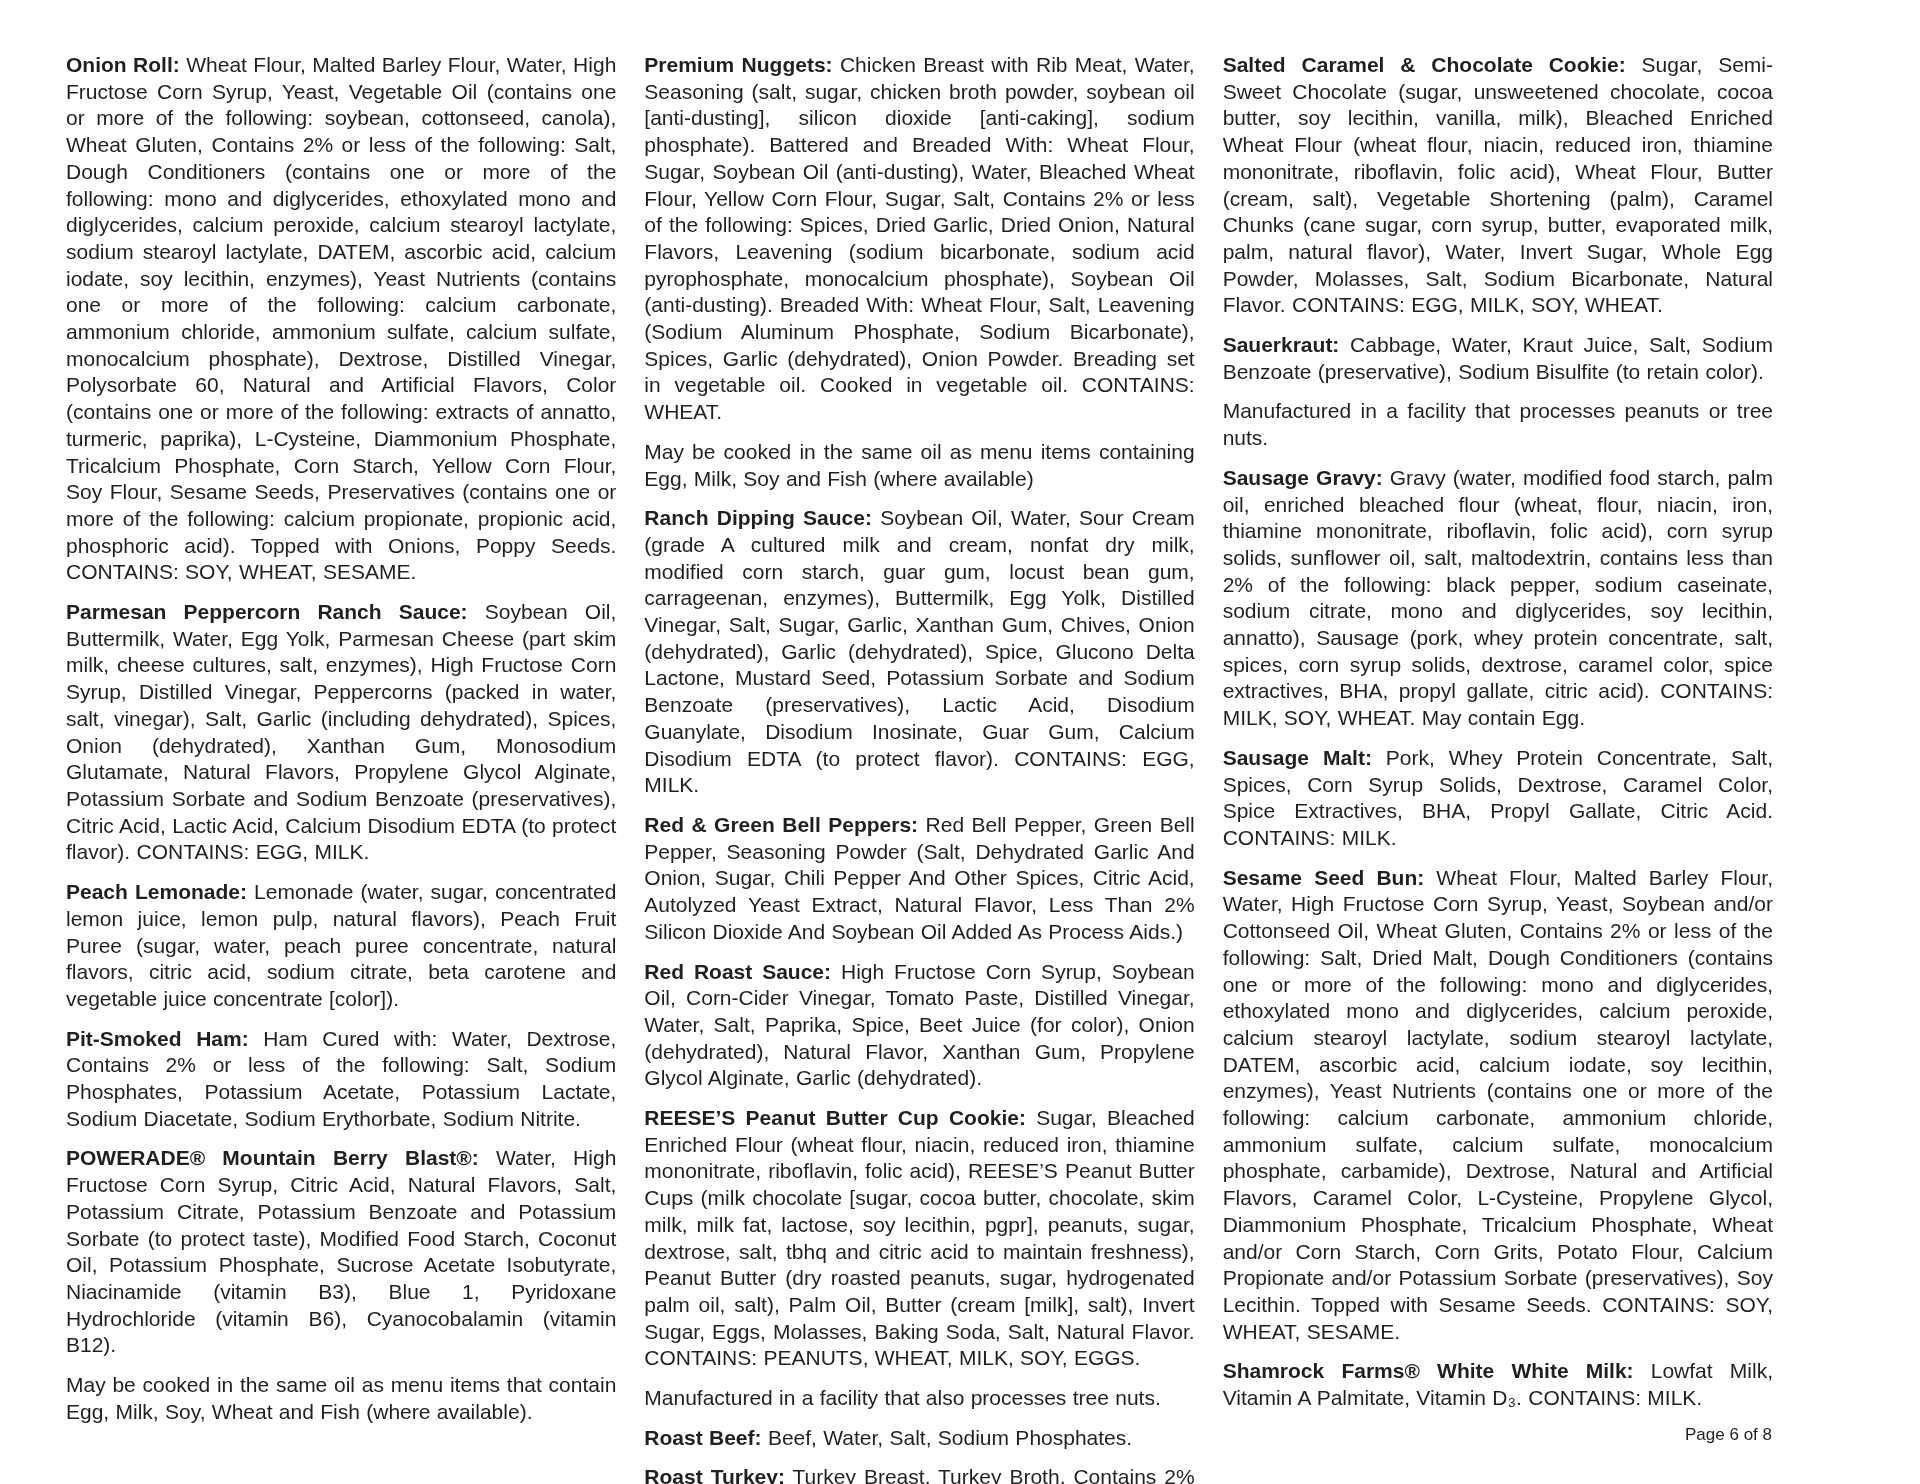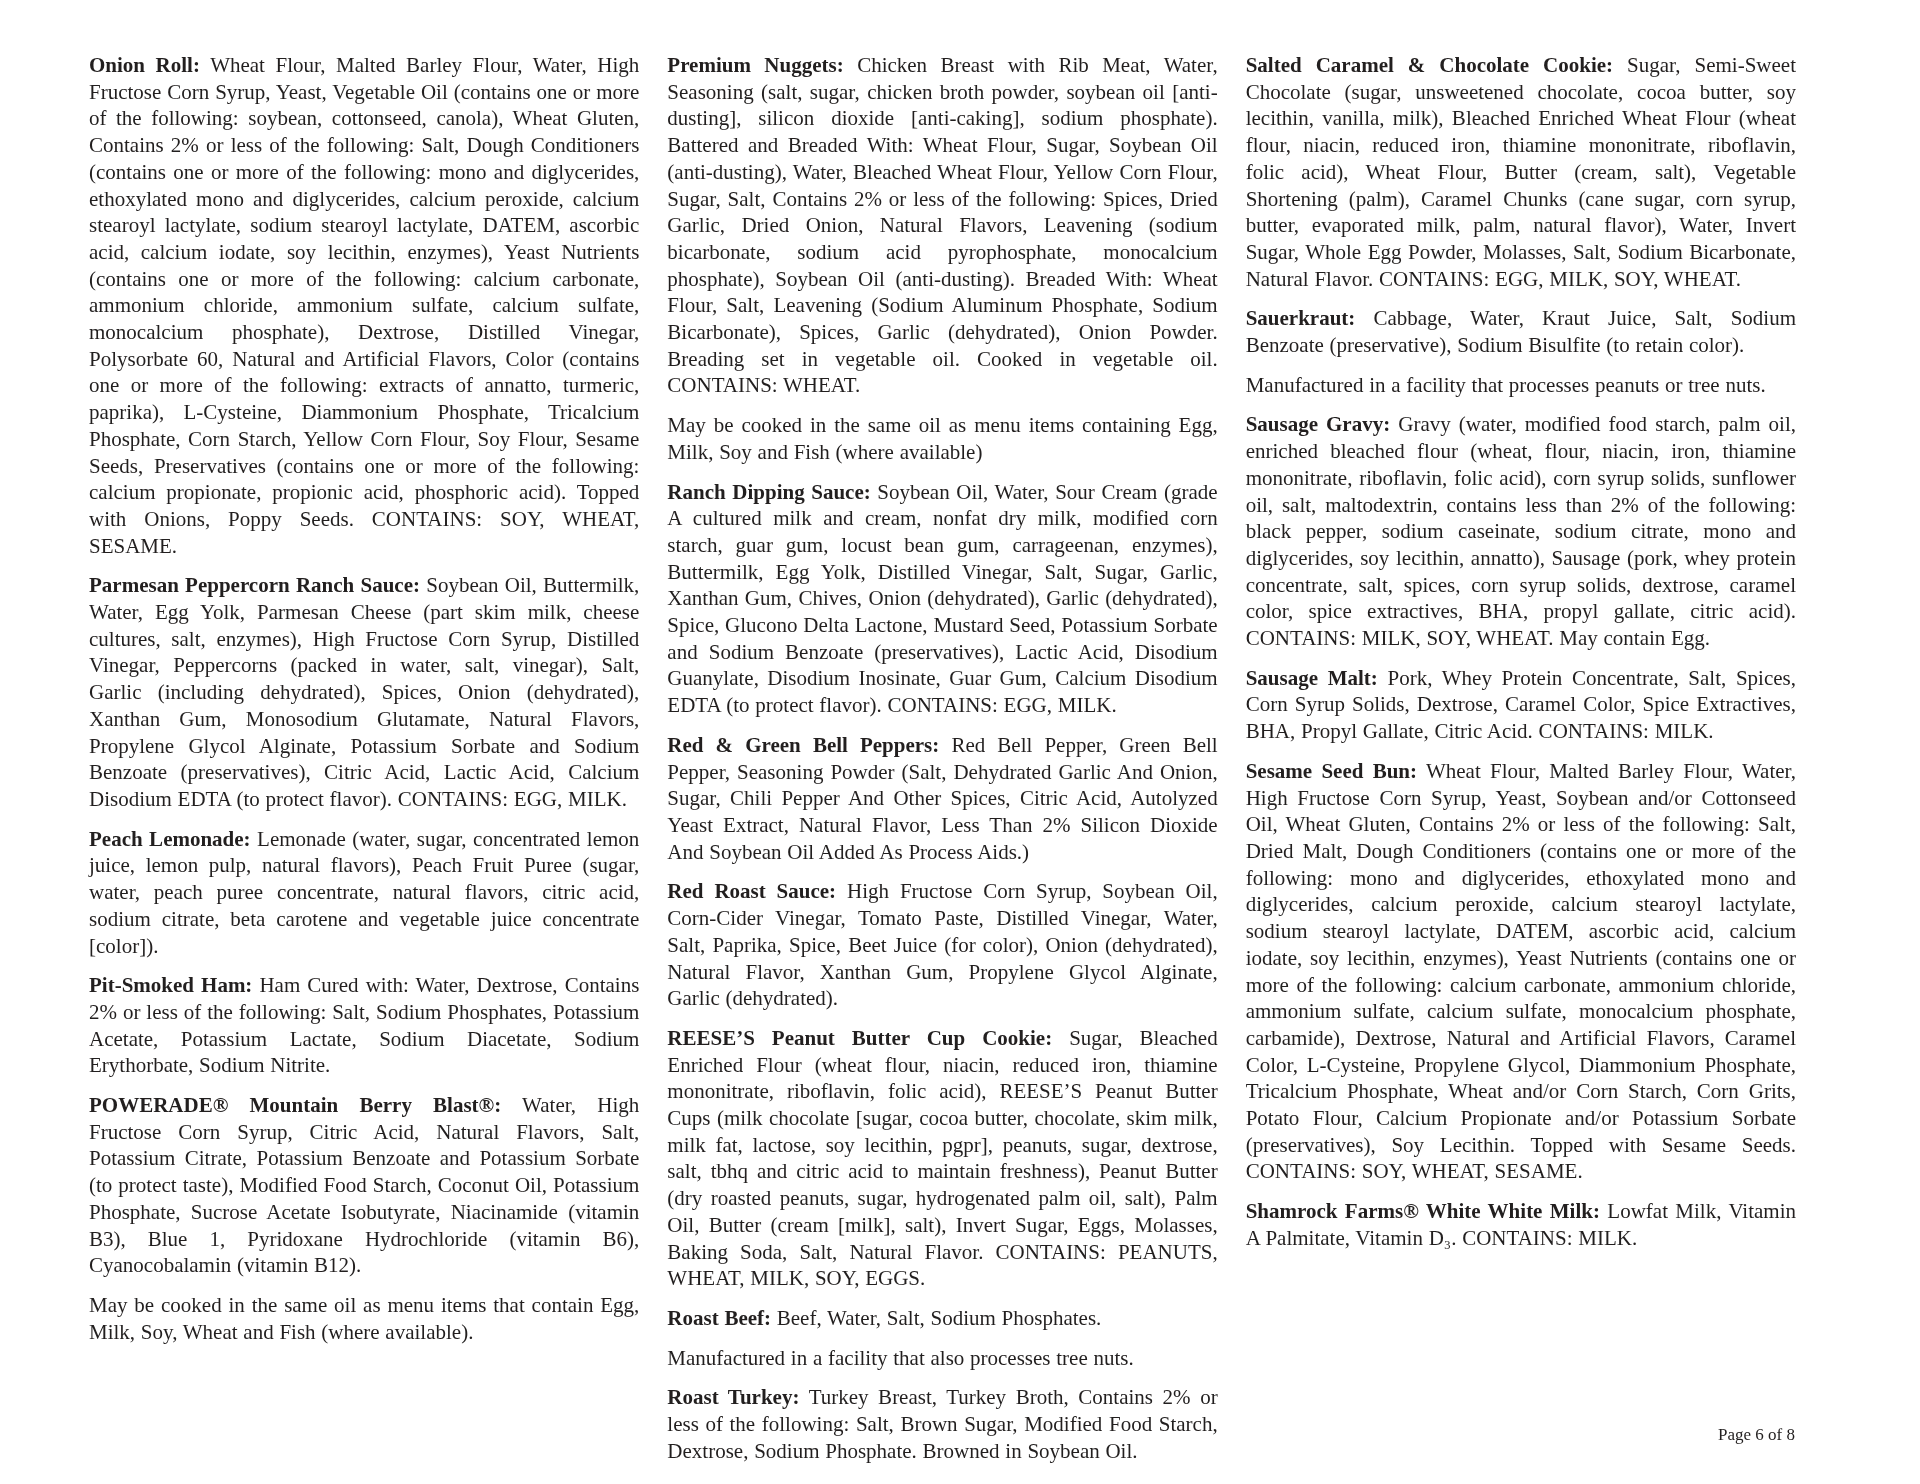--- a/index.html
+++ b/index.html
@@ -2,24 +2,23 @@
 <html><head>
 <meta charset="utf-8">
 <style>
   * { box-sizing: border-box; }
   html, body { margin: 0; padding: 0; background: #ffffff; }
   .page {
     position: relative;
     width: 1836px;
     height: 1484px;
     background: #ffffff;
-    font-family: Liberation Serif, serif;
+    font-family: Liberation Sans, sans-serif;
     color: #221f1f;
     overflow: hidden;
-    margin-left: 23px;
   }
   .columns {
     display: flex;
     gap: 28px;
     padding: 52px 63px 0 66px;
   }
   .column {
     flex: 1 1 0;
     min-width: 0;
   }
@@ -55,22 +54,22 @@
         <p><b>POWERADE® Mountain Berry Blast®:</b> <span>Water, High Fructose Corn Syrup, Citric Acid, Natural Flavors, Salt, Potassium Citrate, Potassium Benzoate and Potassium Sorbate (to protect taste), Modified Food Starch, Coconut Oil, Potassium Phosphate, Sucrose Acetate Isobutyrate, Niacinamide (vitamin B3), Blue 1, Pyridoxane Hydrochloride (vitamin B6), Cyanocobalamin (vitamin B12).</span></p>
         <p><span>May be cooked in the same oil as menu items that contain Egg, Milk, Soy, Wheat and Fish (where available).</span></p>
       </div>
     <div class="column">
         <p><b>Premium Nuggets:</b> <span>Chicken Breast with Rib Meat, Water, Seasoning (salt, sugar, chicken broth powder, soybean oil [anti-dusting], silicon dioxide [anti-caking], sodium phosphate). Battered and Breaded With: Wheat Flour, Sugar, Soybean Oil (anti-dusting), Water, Bleached Wheat Flour, Yellow Corn Flour, Sugar, Salt, Contains 2% or less of the following: Spices, Dried Garlic, Dried Onion, Natural Flavors, Leavening (sodium bicarbonate, sodium acid pyrophosphate, monocalcium phosphate), Soybean Oil (anti-dusting). Breaded With: Wheat Flour, Salt, Leavening (Sodium Aluminum Phosphate, Sodium Bicarbonate), Spices, Garlic (dehydrated), Onion Powder. Breading set in vegetable oil.  Cooked in vegetable oil. CONTAINS:  WHEAT.</span></p>
         <p><span>May be cooked in the same oil as menu items containing Egg, Milk, Soy and Fish (where available)</span></p>
         <p><b>Ranch Dipping Sauce:</b> <span>Soybean Oil, Water, Sour Cream (grade A cultured milk and cream, nonfat dry milk, modified corn starch, guar gum, locust bean gum, carrageenan, enzymes), Buttermilk, Egg Yolk, Distilled Vinegar, Salt, Sugar, Garlic, Xanthan Gum, Chives, Onion (dehydrated), Garlic (dehydrated), Spice, Glucono Delta Lactone, Mustard Seed, Potassium Sorbate and Sodium Benzoate (preservatives), Lactic Acid, Disodium Guanylate, Disodium Inosinate, Guar Gum, Calcium Disodium EDTA (to protect flavor). CONTAINS:  EGG, MILK.</span></p>
         <p><b>Red &amp; Green Bell Peppers:</b> <span>Red Bell Pepper, Green Bell Pepper, Seasoning Powder (Salt, Dehydrated Garlic And Onion, Sugar, Chili Pepper And Other Spices, Citric Acid, Autolyzed Yeast Extract, Natural Flavor, Less Than 2% Silicon Dioxide And Soybean Oil Added As Process Aids.)</span></p>
         <p><b>Red Roast Sauce:</b> <span>High Fructose Corn Syrup, Soybean Oil, Corn-Cider Vinegar, Tomato Paste, Distilled Vinegar, Water, Salt, Paprika, Spice, Beet Juice (for color), Onion (dehydrated), Natural Flavor, Xanthan Gum, Propylene Glycol Alginate, Garlic (dehydrated).</span></p>
         <p><b>REESE’S Peanut Butter Cup Cookie:</b> <span>Sugar, Bleached Enriched Flour (wheat flour, niacin, reduced iron, thiamine mononitrate, riboflavin, folic acid), REESE’S Peanut Butter Cups (milk chocolate [sugar, cocoa butter, chocolate, skim milk, milk fat, lactose, soy lecithin, pgpr], peanuts, sugar, dextrose, salt, tbhq and citric acid to maintain freshness), Peanut Butter (dry roasted peanuts, sugar, hydrogenated palm oil, salt), Palm Oil, Butter (cream [milk], salt), Invert Sugar, Eggs, Molasses, Baking Soda, Salt, Natural Flavor. CONTAINS: PEANUTS, WHEAT, MILK, SOY, EGGS.</span></p>
+        <p><span>Manufactured in a facility that also processes tree nuts.</span></p>
         <p><b>Roast Beef:</b> <span>Beef, Water, Salt, Sodium Phosphates.</span></p>
-        <p><span>Manufactured in a facility that also processes tree nuts.</span></p>
         <p><b>Roast Turkey:</b> <span>Turkey Breast, Turkey Broth, Contains 2% or less of the following: Salt, Brown Sugar, Modified Food Starch, Dextrose, Sodium Phosphate.  Browned in Soybean Oil.</span></p>
       </div>
     <div class="column">
         <p><b>Salted Caramel &amp; Chocolate Cookie:</b> <span>Sugar, Semi-Sweet Chocolate (sugar, unsweetened chocolate, cocoa butter, soy lecithin, vanilla, milk), Bleached Enriched Wheat Flour (wheat flour, niacin, reduced iron, thiamine mononitrate, riboflavin, folic acid), Wheat Flour, Butter (cream, salt), Vegetable Shortening (palm), Caramel Chunks (cane sugar, corn syrup, butter, evaporated milk, palm, natural flavor), Water, Invert Sugar, Whole Egg Powder, Molasses, Salt, Sodium Bicarbonate, Natural Flavor. CONTAINS:  EGG, MILK, SOY, WHEAT.</span></p>
         <p><b>Sauerkraut:</b> <span>Cabbage, Water, Kraut Juice, Salt, Sodium Benzoate (preservative), Sodium Bisulfite (to retain color).</span></p>
         <p><span>Manufactured in a facility that processes peanuts or tree nuts.</span></p>
         <p><b>Sausage Gravy:</b> <span>Gravy (water, modified food starch, palm oil, enriched bleached flour (wheat, flour, niacin, iron, thiamine mononitrate, riboflavin, folic acid), corn syrup solids, sunflower oil, salt, maltodextrin, contains less than 2% of the following: black pepper, sodium caseinate, sodium citrate, mono and diglycerides, soy lecithin, annatto), Sausage (pork, whey protein concentrate, salt, spices, corn syrup solids, dextrose, caramel color, spice extractives, BHA, propyl gallate, citric acid). CONTAINS: MILK, SOY, WHEAT. May contain Egg.</span></p>
         <p><b>Sausage Malt:</b> <span>Pork, Whey Protein Concentrate, Salt, Spices, Corn Syrup Solids, Dextrose, Caramel Color, Spice Extractives, BHA, Propyl Gallate, Citric Acid. CONTAINS: MILK.</span></p>
         <p><b>Sesame Seed Bun:</b> <span>Wheat Flour, Malted Barley Flour, Water, High Fructose Corn Syrup, Yeast, Soybean and/or Cottonseed Oil, Wheat Gluten, Contains 2% or less of the following: Salt, Dried Malt, Dough Conditioners (contains one or more of the following: mono and diglycerides, ethoxylated mono and diglycerides, calcium peroxide, calcium stearoyl lactylate, sodium stearoyl lactylate, DATEM, ascorbic acid, calcium iodate, soy lecithin, enzymes), Yeast Nutrients (contains one or more of the following: calcium carbonate, ammonium chloride, ammonium sulfate, calcium sulfate, monocalcium phosphate, carbamide), Dextrose, Natural and Artificial Flavors, Caramel Color, L-Cysteine, Propylene Glycol, Diammonium Phosphate, Tricalcium Phosphate, Wheat and/or Corn Starch, Corn Grits, Potato Flour, Calcium Propionate and/or Potassium Sorbate (preservatives), Soy Lecithin. Topped with Sesame Seeds. CONTAINS: SOY, WHEAT, SESAME.</span></p>
         <p><b>Shamrock Farms® White White Milk:</b> <span>Lowfat Milk, Vitamin A Palmitate, Vitamin D₃.  CONTAINS: MILK.</span></p>

